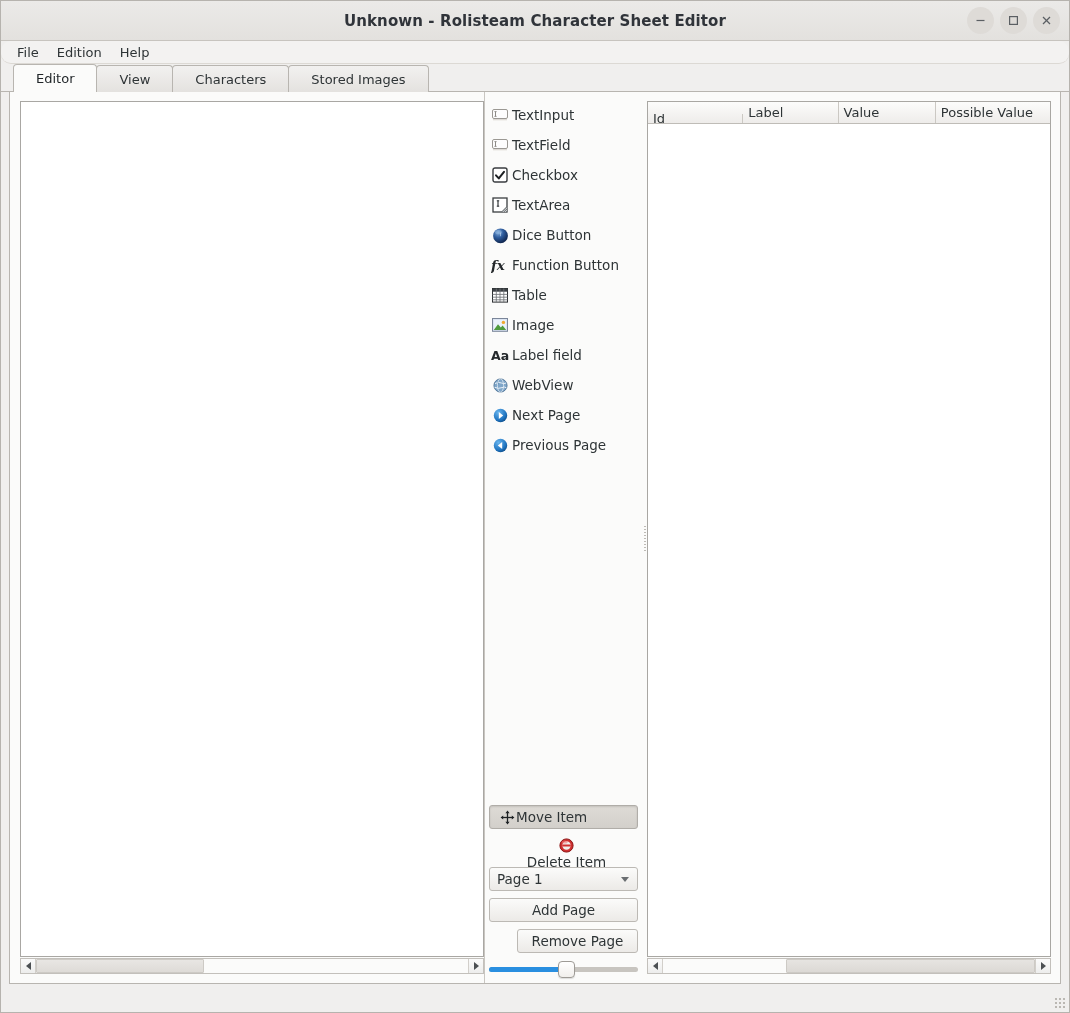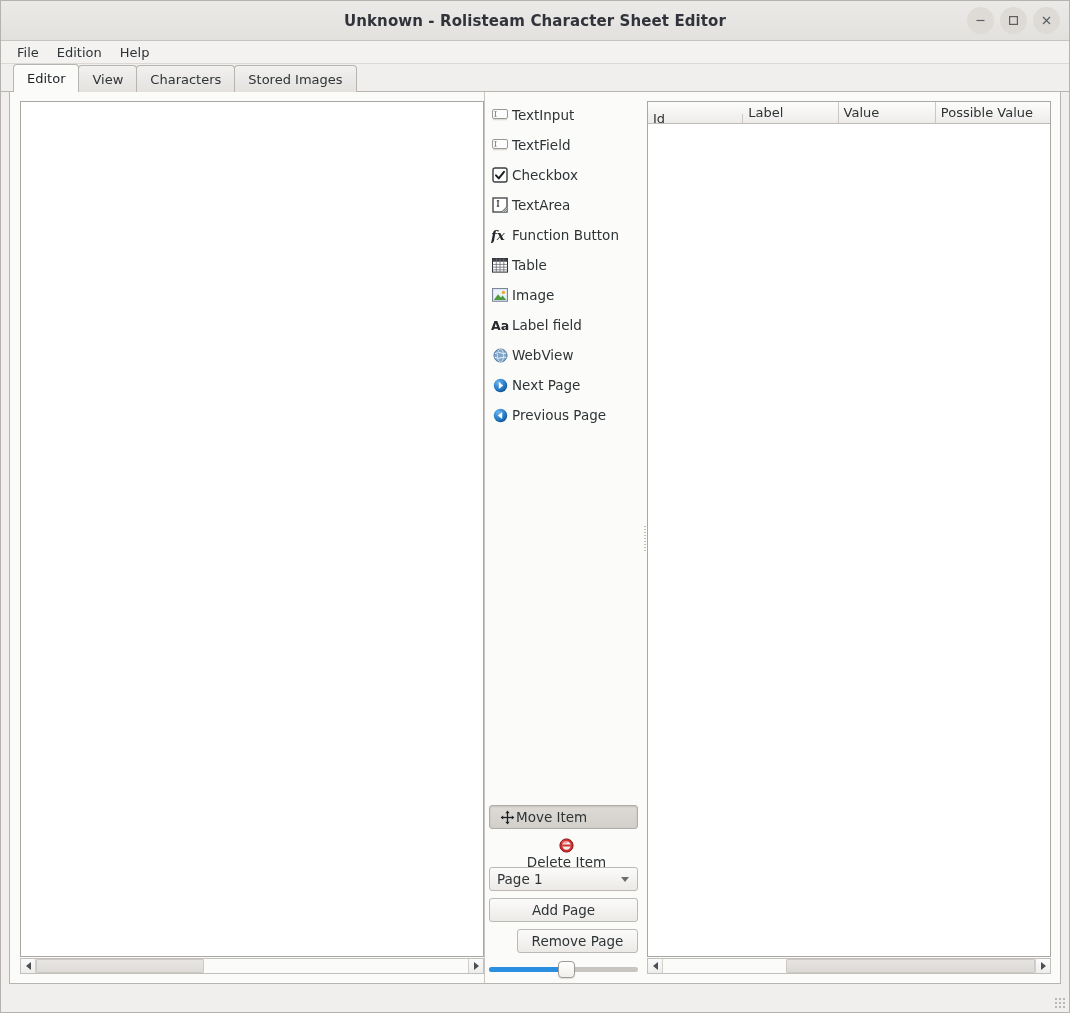--- a/index.html
+++ b/index.html
@@ -61,20 +61,21 @@
   
   #menubar {
     height: 23px;
     flex: 0 0 23px;
     background: #f3f2f1;
     border-bottom: 1px solid #dcd9d4;
     display: flex;
     align-items: center;
     padding-left: 8px;
     gap: 2px;
+    border-radius: 10px;
   }
   .menu-item {
     padding: 2px 8px;
     font-size: 13px;
     color: #2e3436;
     cursor: default;
     border-radius: 2px;
   }
 
   
@@ -90,21 +91,21 @@
   #tabbar::after {
     content: "";
     position: absolute;
     left: 0; right: 0; bottom: 0;
     height: 1px;
     background: #b8b5b0;
   }
   .tab {
     position: relative;
     height: 27px;
-    padding: 0 13px;
+    padding: 0 22px;
     display: flex; align-items: center;
     font-size: 13px;
     color: #2e3436;
     background: linear-gradient(to bottom, #f2f1f0 0%, #e4e2df 100%);
     border: 1px solid #b8b5b0;
     border-bottom: none;
     border-top-left-radius: 4px;
     border-top-right-radius: 4px;
     margin-right: -1px;
     cursor: pointer;
@@ -505,20 +506,37 @@
                 <line x1="6" y1="3.8" x2="6" y2="9.2" stroke="#24282b" stroke-width="1.1"></line>
                 <line x1="4.8" y1="3.8" x2="7.2" y2="3.8" stroke="#24282b" stroke-width="1"></line>
                 <line x1="4.8" y1="9.2" x2="7.2" y2="9.2" stroke="#24282b" stroke-width="1"></line>
                 <path d="M15 9 L15 15 L9 15 Z" fill="#6f7477"></path>
                 <path d="M15 10.8 L10.8 15 M15 12.9 L12.9 15" stroke="#ffffff" stroke-width="0.7"></path>
               </svg>
             </span>
             <span>TextArea</span>
           </div>
 
+          <div class="palette-item">
+            <span class="pico">
+              <svg width="17" height="17" viewBox="0 0 17 17">
+                <defs>
+                  <radialGradient id="dicegrad" cx="35%" cy="28%" r="78%">
+                    <stop offset="0%" stop-color="#7fa8d8"></stop>
+                    <stop offset="45%" stop-color="#2d5b9c"></stop>
+                    <stop offset="100%" stop-color="#0c1f45"></stop>
+                  </radialGradient>
+                </defs>
+                <circle cx="8.5" cy="8.8" r="7.4" fill="url(#dicegrad)"></circle>
+                <ellipse cx="6.4" cy="5.2" rx="3.3" ry="2.1" fill="#9cc0e6" opacity="0.45"></ellipse>
+                <path d="M8.5 5.6 L8.5 9.2" stroke="#c9dcf2" stroke-width="1" opacity="0.6"></path>
+              </svg>
+            </span>
+            <span>Dice Button</span>
+          </div>
 
           <div class="palette-item">
             <span class="pico">
               <svg width="18" height="16" viewBox="0 0 18 16">
                 <text x="0" y="13" font-family="DejaVu Serif, serif" font-size="13.5" font-style="italic" font-weight="bold" fill="#23272a">fx</text>
               </svg>
             </span>
             <span>Function Button</span>
           </div>
 

